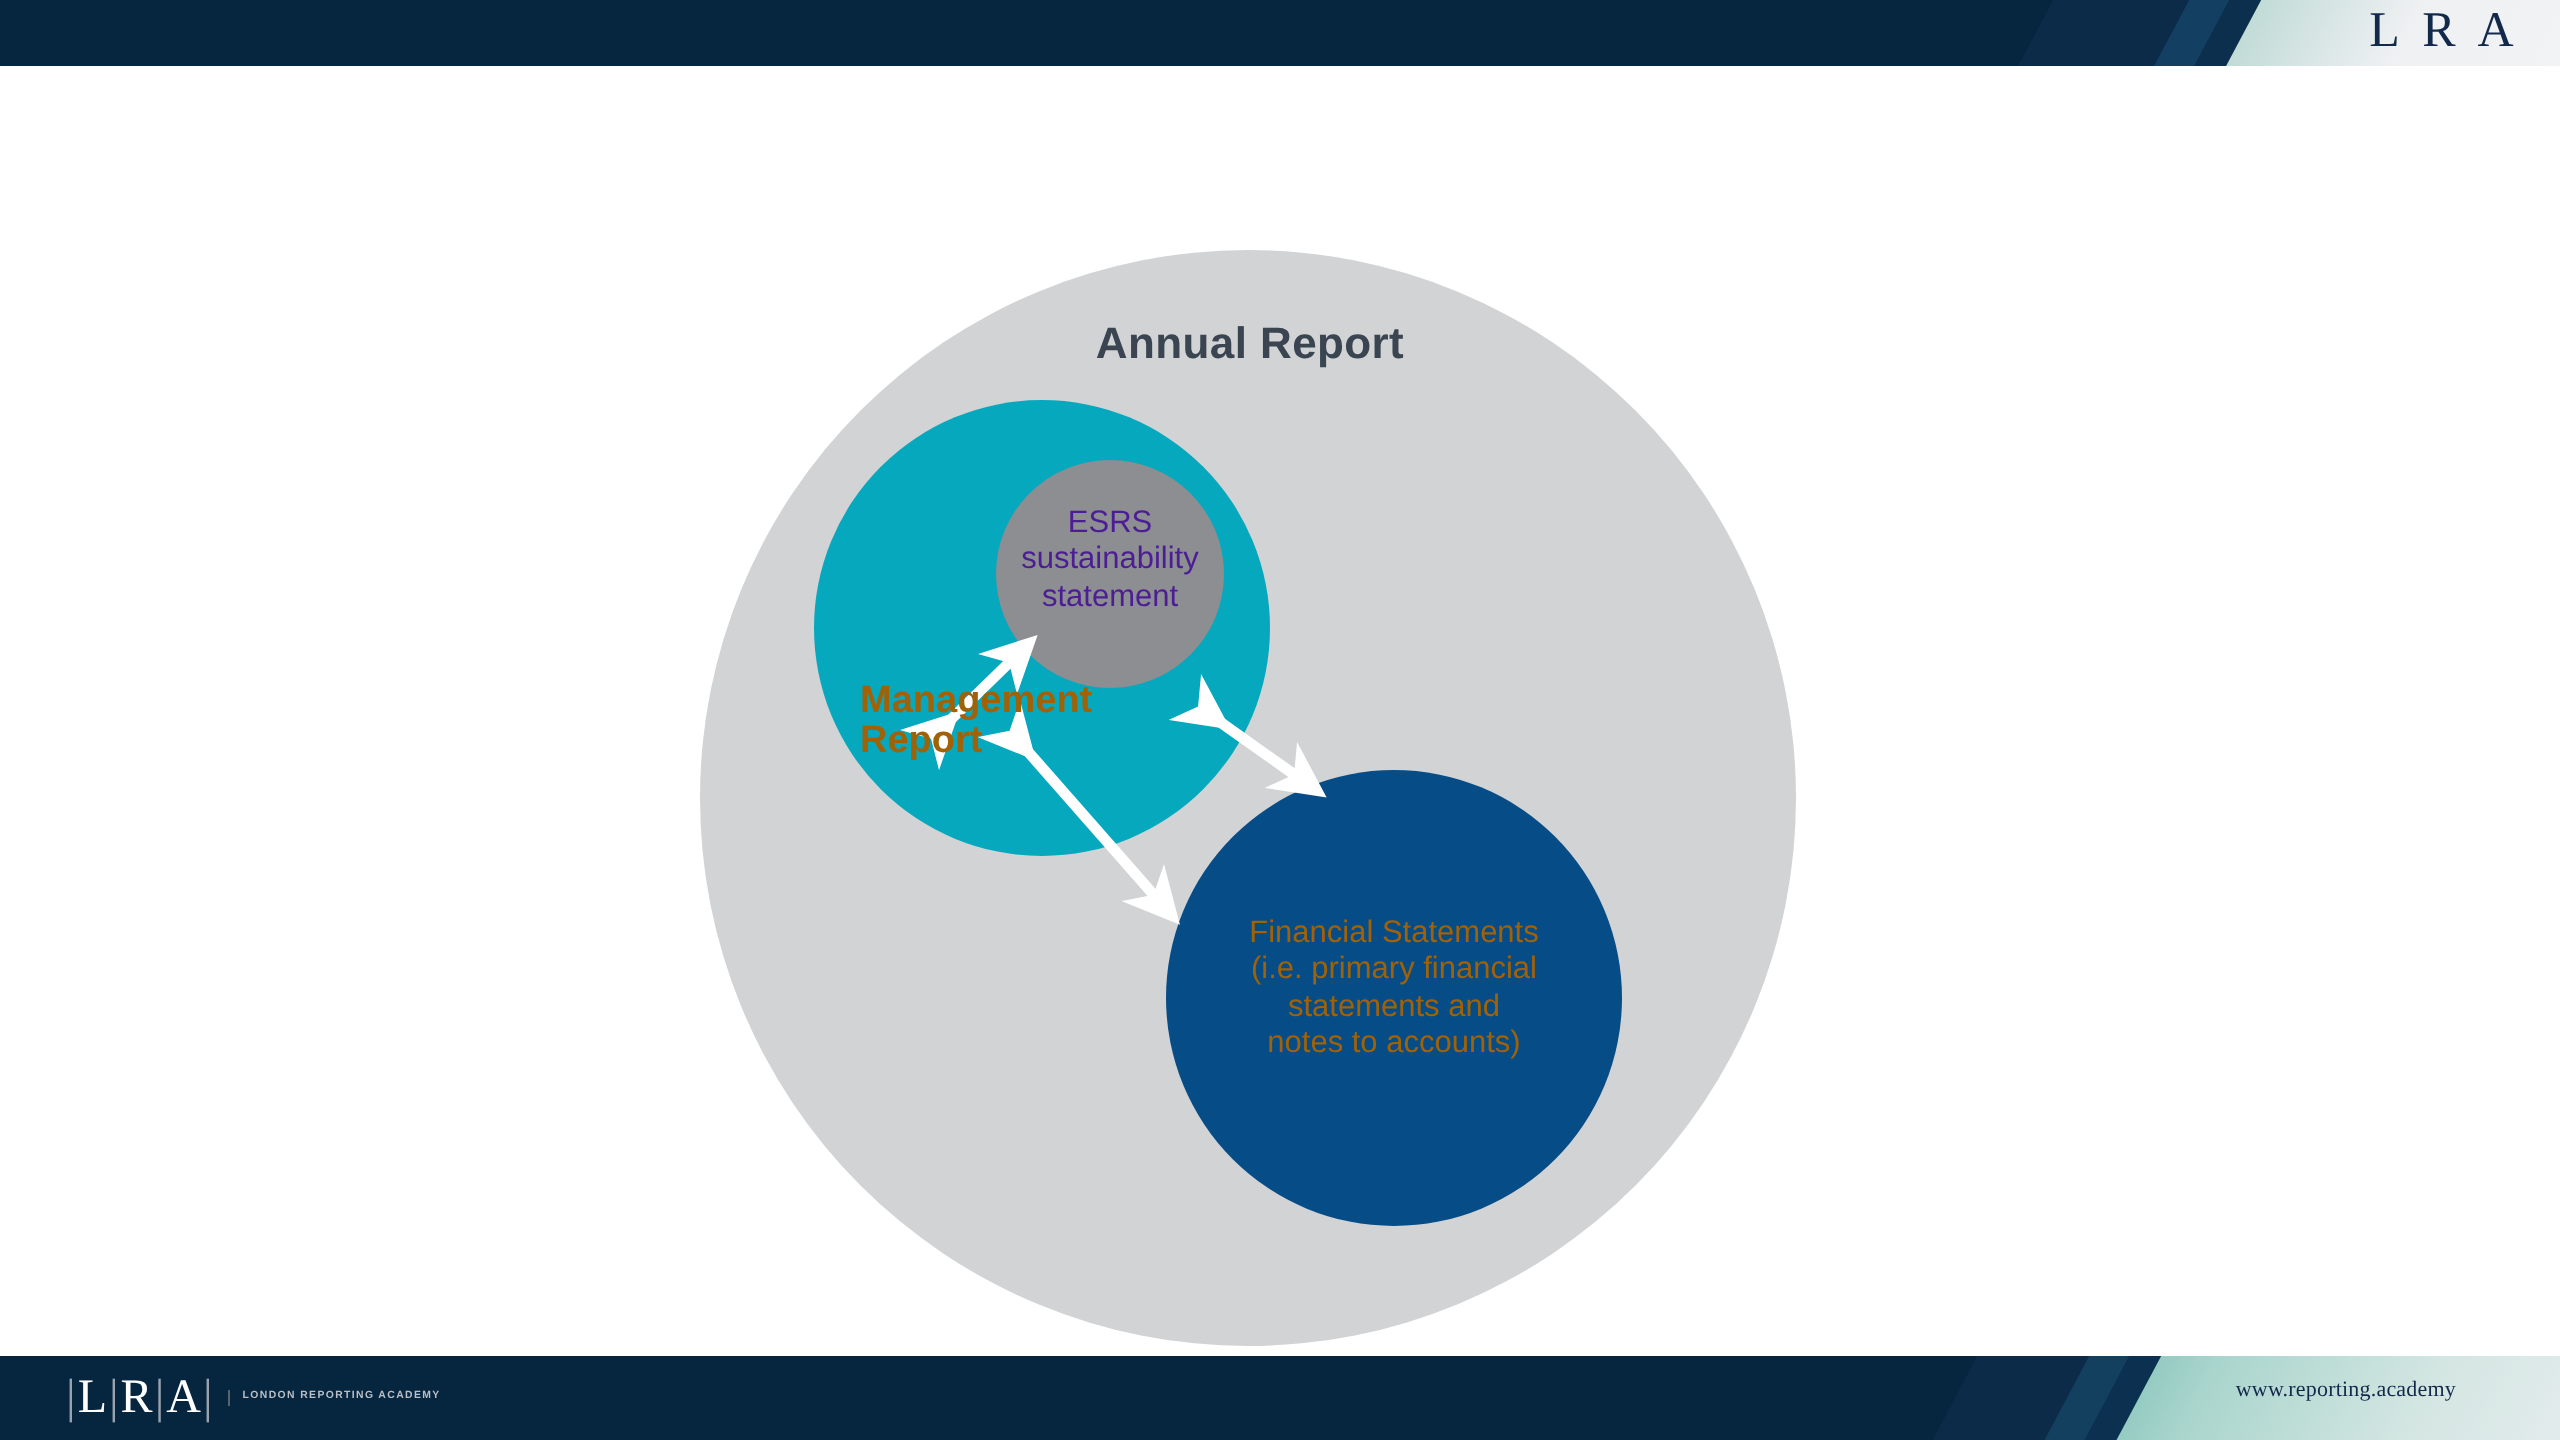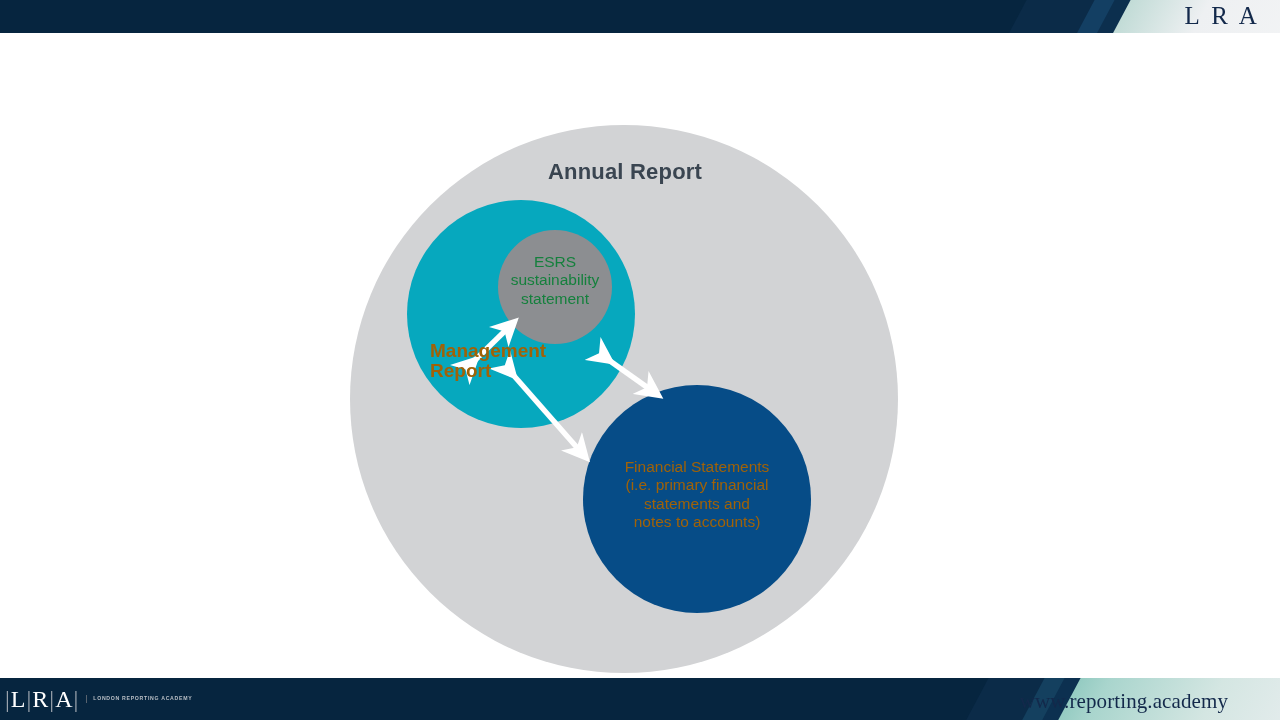--- a/index.html
+++ b/index.html
@@ -63,21 +63,21 @@
     line-height: 1.5;
     letter-spacing: 0.6px;
     color: #8f9296;
     font-weight: bold;
     text-transform: uppercase;
     border-left: 1px solid #c6c8cb;
     padding-left: 6px;
   }
 
   
-  .logo-bottom { left: 4px; top: 9px; }
+  .logo-bottom { left: 32px; top: 9px; }
   .logo-letters-w {
     font-family: "Liberation Serif", serif;
     font-size: 24px;
     color: #ffffff;
     line-height: 1;
     white-space: nowrap;
     letter-spacing: 0px;
   }
   .logo-letters-w .bar-sep {
     color: #9aa3ad;
@@ -94,21 +94,21 @@
     border-left: 1px solid #57636f;
     padding-left: 6px;
   }
 
   
   .url-text {
     position: absolute;
     right: 52px;
     top: 11px;
     font-family: "Liberation Serif", serif;
-    font-size: 21px;
+    font-size: 11px;
     color: #13294b;
     letter-spacing: 0.1px;
     white-space: nowrap;
   }
 
   
   .stage {
     position: absolute;
     left: 0;
     top: 33px;
@@ -153,21 +153,21 @@
     width: 350px;
     font-size: 22px;
     font-weight: bold;
     color: #3a4551;
     letter-spacing: 0.2px;
   }
   .lbl-esrs {
     left: 495px; top: 190px;
     width: 120px;
     font-size: 15.5px;
-    color: #15803d;
+    color: #4c1d95;
     line-height: 1.18;
   }
   .lbl-mgmt {
     left: 430px; top: 278px;
     width: 170px;
     text-align: left;
     font-size: 19px;
     font-weight: bold;
     color: #a16207;
     line-height: 1.04;

